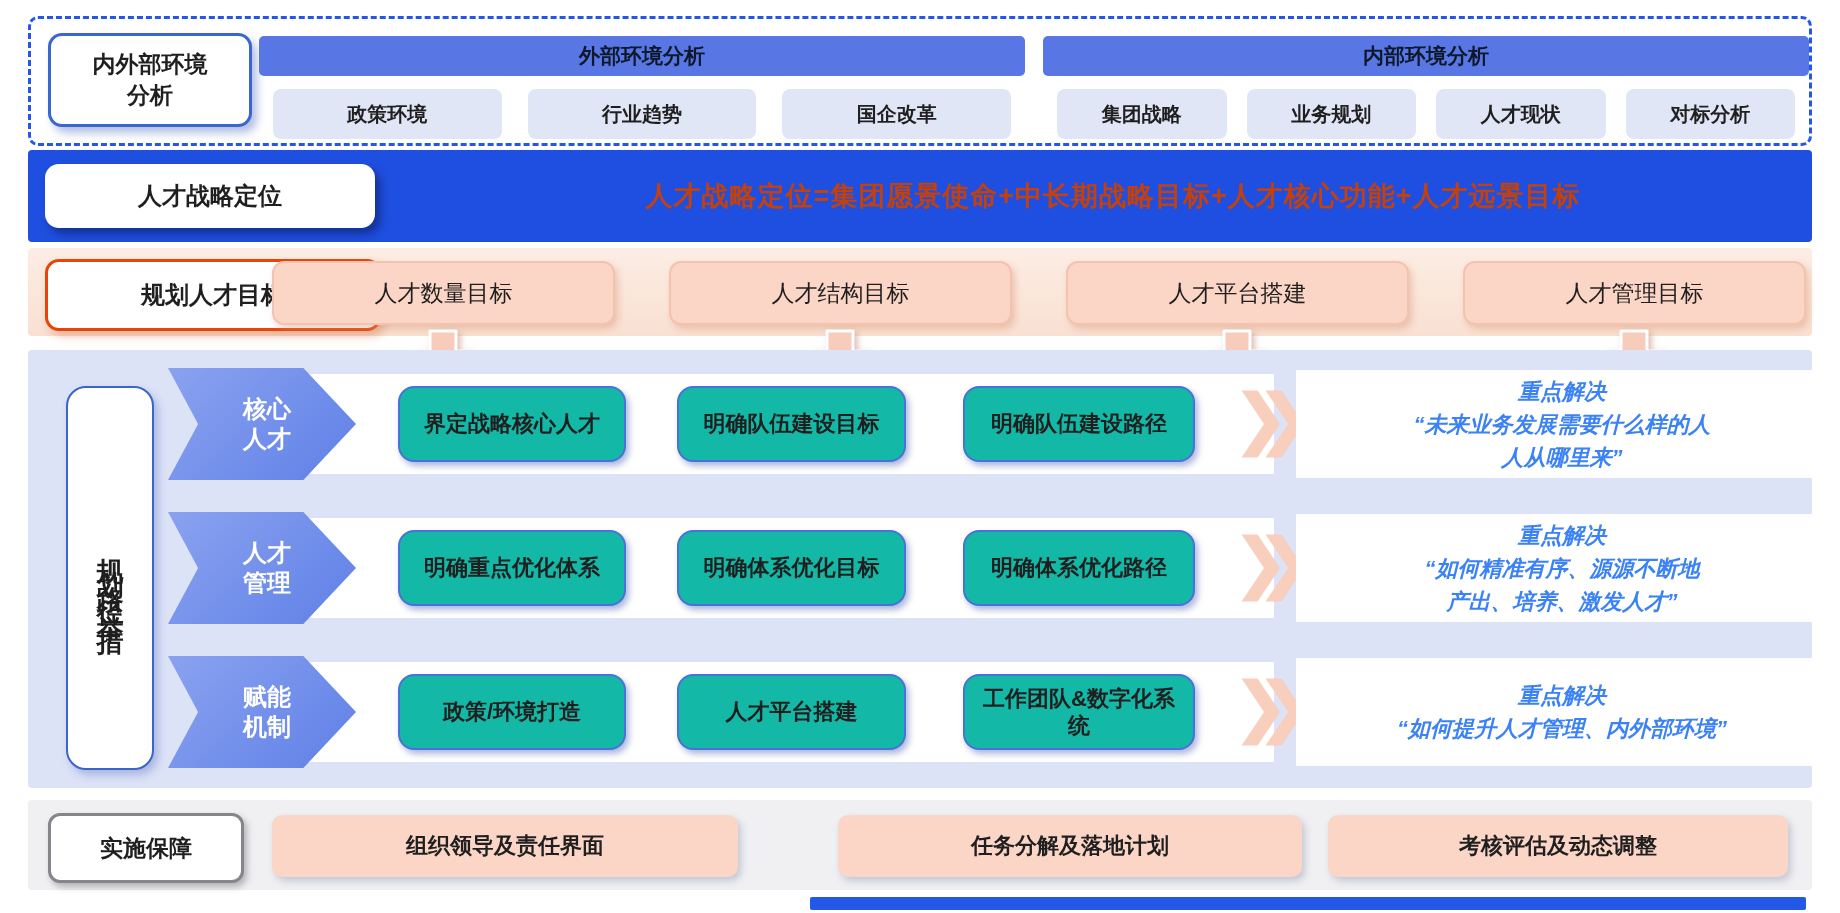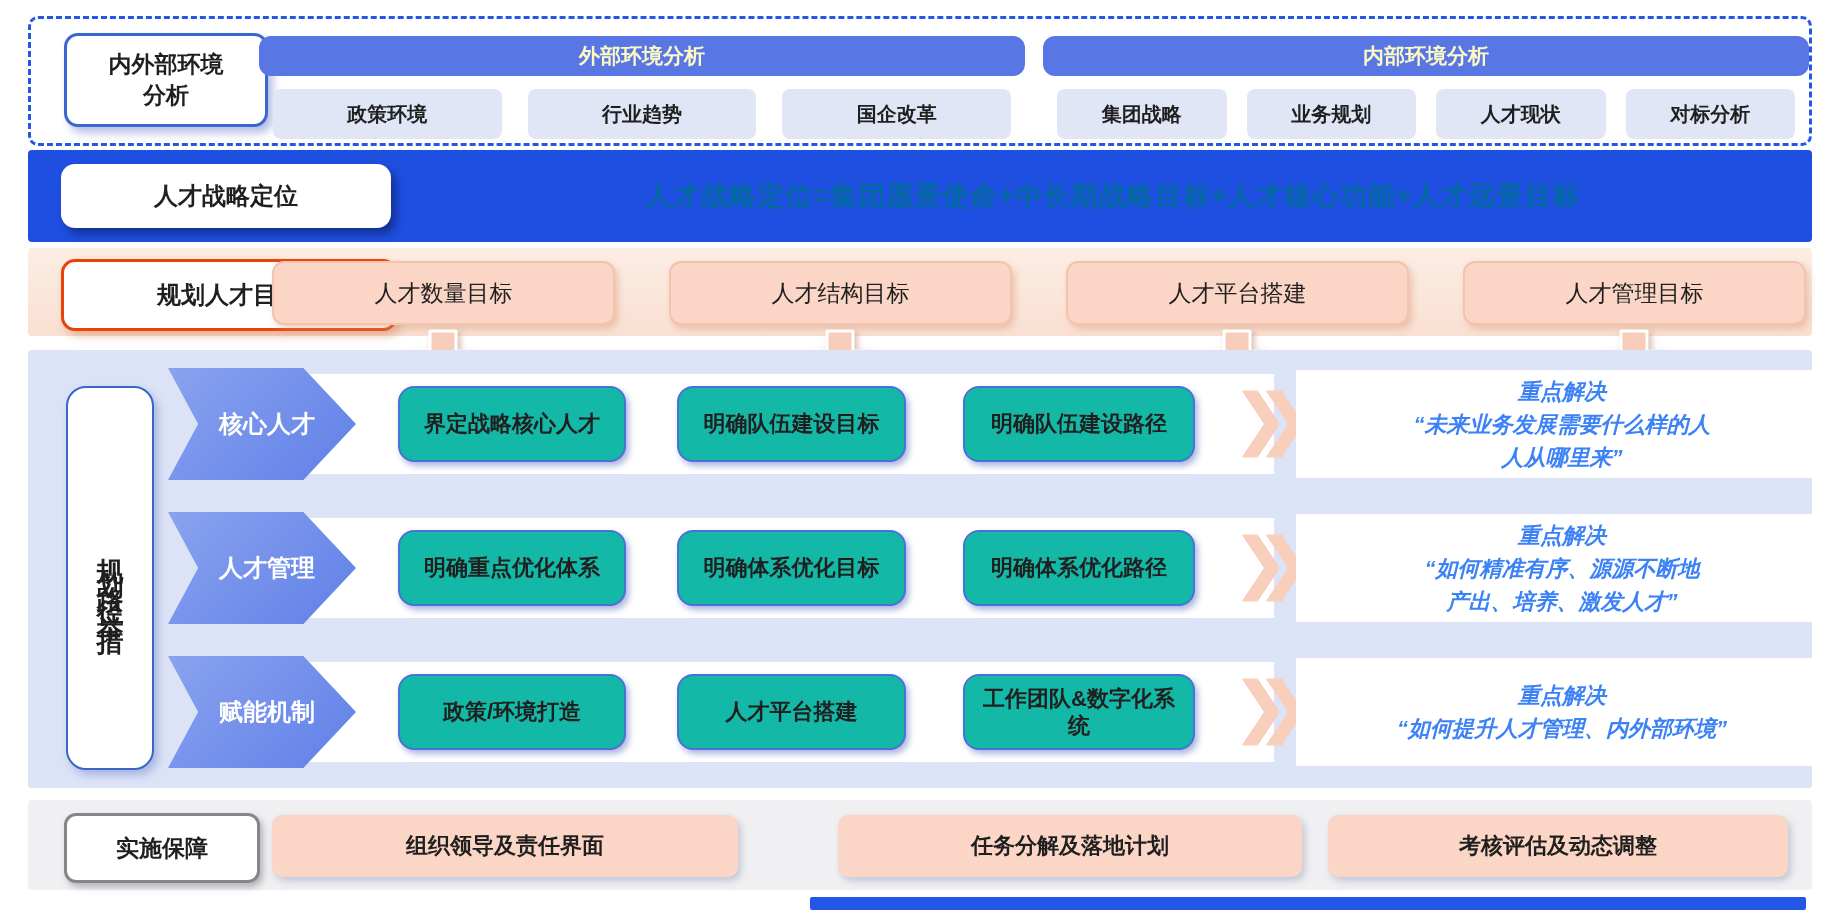--- a/index.html
+++ b/index.html
@@ -3,39 +3,39 @@
 <meta charset="utf-8">
 <style>
   html,body{margin:0;padding:0;background:#ffffff;}
   body{width:1840px;height:913px;position:relative;overflow:hidden;
        font-family:"Liberation Sans","DejaVu Sans",sans-serif;color:#1f1f1f;}
   .abs{position:absolute;}
 
   
   .env-wrap{left:28px;top:16px;width:1784px;height:130px;border:3px dashed #2456E8;border-radius:10px;box-sizing:border-box;}
   .side-label{background:#fff;border-radius:14px;display:flex;flex-direction:column;align-items:center;justify-content:center;
-              font-weight:700;text-align:center;margin-left:16px;}
+              font-weight:700;text-align:center;}
   .env-label{left:45px;top:30px;width:198px;height:88px;border:3px solid #3A66D0;
              box-shadow:5px 6px 8px rgba(70,95,190,.40);font-size:23px;line-height:1.35;}
-  .env-header{top:33px;height:40px;background:#5877E5;border-radius:12px;color:#fef9c3;font-weight:700;font-size:21px;
+  .env-header{top:33px;height:40px;background:#5877E5;border-radius:5px;color:#0f172a;font-weight:700;font-size:21px;
               display:flex;align-items:center;justify-content:center;}
   .env-header.ext{left:256px;width:766px;}
   .env-header.int{left:1040px;width:766px;}
   .env-items{top:86px;height:50px;display:flex;gap:26px;padding:0 14px;box-sizing:border-box;}
   .env-items.ext{left:256px;width:766px;}
   .env-items.int{left:1040px;width:766px;gap:20px;}
   .env-item{flex:1;background:#E1E6F7;border-radius:8px;display:flex;align-items:center;justify-content:center;
             font-weight:700;font-size:20px;}
 
   
   .pos-band{left:28px;top:150px;width:1784px;height:92px;background:#1F4FE0;border-radius:4px;}
   .pos-label{left:45px;top:164px;width:330px;height:64px;font-size:24px;
              box-shadow:5px 6px 9px rgba(10,25,90,.55);}
   .pos-formula{left:420px;right:34px;top:150px;height:92px;display:flex;align-items:center;justify-content:center;
-               color:#0369a1;font-weight:700;font-size:27px;letter-spacing:1px;text-align:center;}
+               color:#c2410c;font-weight:700;font-size:27px;letter-spacing:1px;text-align:center;}
 
   
   .goal-band{left:28px;top:248px;width:1784px;height:88px;border-radius:4px;
              background:linear-gradient(180deg,#FCEDE4 0%,#F9E0D2 100%);}
   .goal-label{left:45px;top:259px;width:330px;height:66px;border:3px solid #E8440A;font-size:24px;
               box-shadow:4px 5px 8px rgba(210,120,80,.45);}
   .goal-items{left:272px;top:261px;width:1534px;height:64px;display:flex;gap:54px;}
   .goal-item{flex:1;background:#FBD5C5;border:2px solid #F3C3B0;border-radius:12px;display:flex;align-items:center;
              justify-content:center;font-weight:400;font-size:23px;box-shadow:3px 4px 7px rgba(215,150,115,.45);}
   .down-arrow{top:328px;width:60px;height:48px;filter:drop-shadow(3px 3px 3px rgba(180,120,95,.5));}
@@ -44,21 +44,21 @@
   .main-band{left:28px;top:350px;width:1784px;height:438px;background:#DCE3F7;border-radius:4px;}
   .vlabel-box{left:66px;top:386px;width:84px;height:380px;background:#fff;border:2.5px solid #3A66C8;border-radius:20px;
               display:flex;align-items:center;justify-content:center;box-shadow:4px 5px 8px rgba(90,110,190,.40);}
   .vlabel{writing-mode:vertical-lr;text-orientation:upright;font-weight:700;font-size:27px;letter-spacing:14px;}
 
   .path-row{left:28px;width:1784px;height:116px;}
   .row-strip{position:absolute;left:204px;top:8px;width:1042px;height:100px;background:#fff;}
   .cat-chevron{position:absolute;left:140px;top:2px;width:188px;height:112px;
                background:linear-gradient(135deg,#8AA2EF 0%,#5F80E7 100%);
                clip-path:polygon(0% 0%,72% 0%,100% 50%,72% 100%,0% 100%,16% 50%);
-               display:flex;flex-direction:row;align-items:center;justify-content:center;
+               display:flex;flex-direction:column;align-items:center;justify-content:center;
                color:#fff;font-weight:700;font-size:24px;line-height:1.25;text-align:center;padding-left:10px;box-sizing:border-box;}
   .step-box{position:absolute;top:20px;height:76px;background:#14b8a6;border:2.5px solid #4A70D9;border-radius:16px;
             display:flex;align-items:center;justify-content:center;font-weight:700;font-size:22px;text-align:center;
             line-height:1.25;box-shadow:3px 4px 6px rgba(70,95,180,.45);box-sizing:border-box;padding:12px 8px;}
   .step-1{left:370px;width:228px;}
   .step-2{left:649px;width:229px;}
   .step-3{left:935px;width:232px;}
   .ff-icon{position:absolute;left:1212px;top:18px;width:64px;height:80px;}
   .focus-box{position:absolute;left:1268px;top:4px;width:532px;height:108px;background:#fff;
              display:flex;flex-direction:column;align-items:center;justify-content:center;

